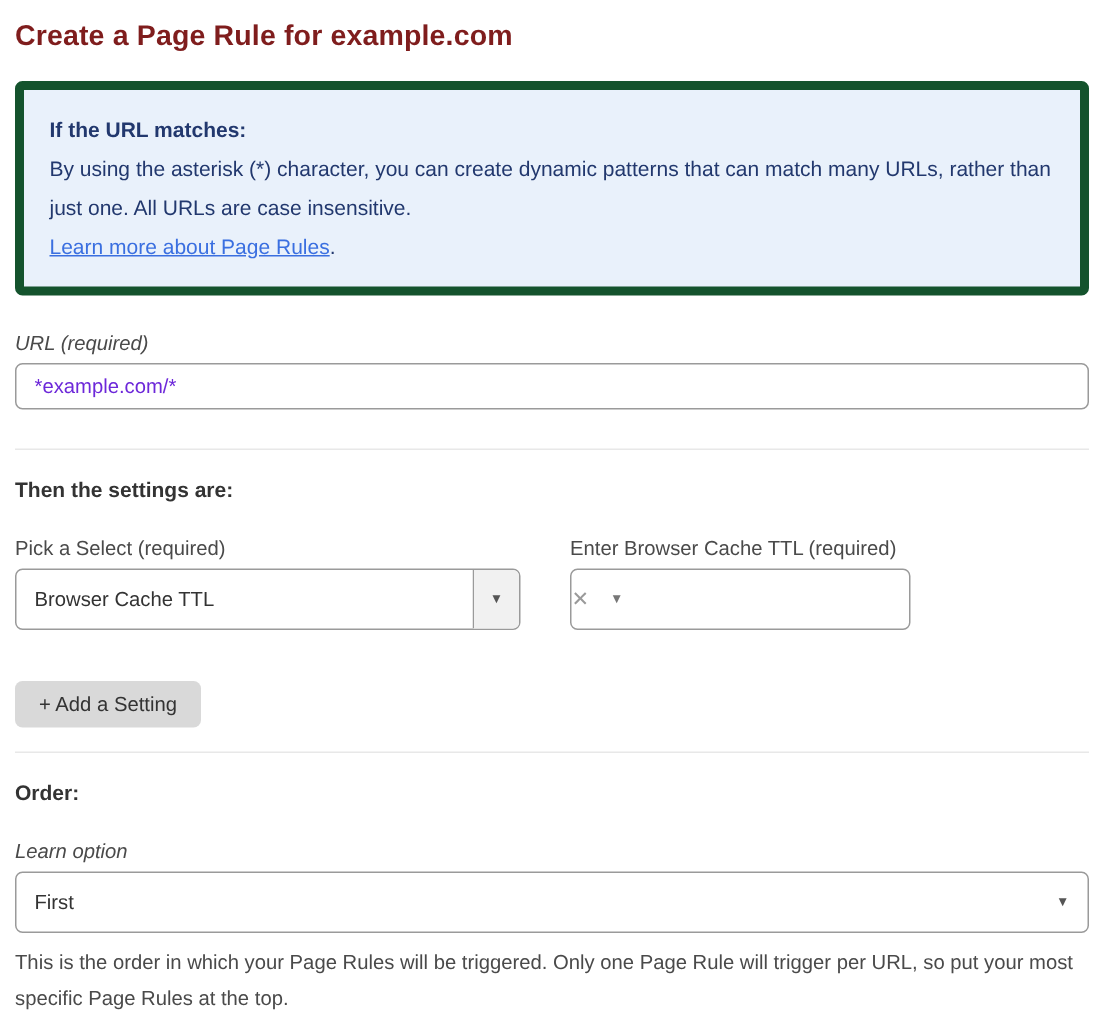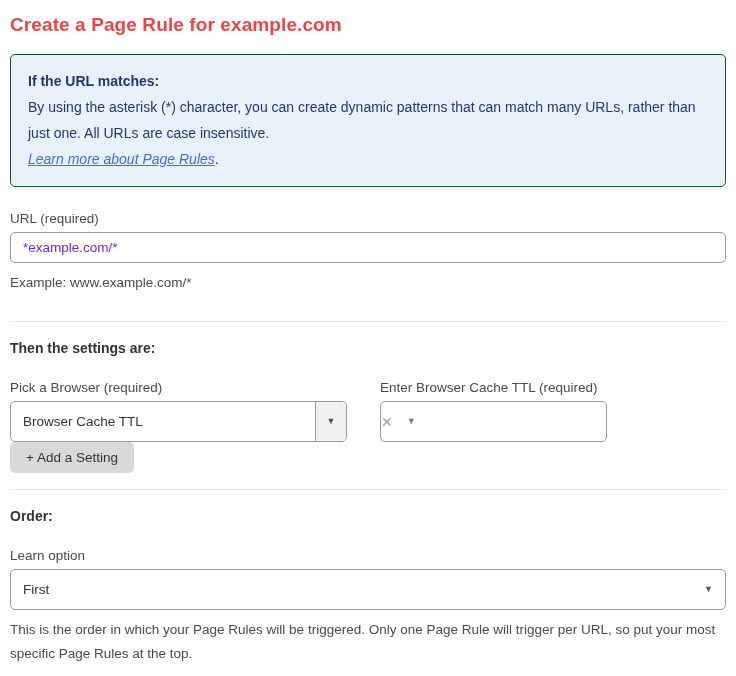--- a/index.html
+++ b/index.html
@@ -6,43 +6,43 @@
   html, body { background: #ffffff; }
   body {
     width: 736px; height: 676px;
     font-family: "Liberation Sans", "DejaVu Sans", sans-serif;
     color: #333;
     position: relative;
   }
   .container { padding: 10px 10px 0 10px; width: 736px; }
 
   .page-title {
-    font-size: 19px; font-weight: bold; color: #ef4444;
+    font-size: 19px; font-weight: bold; color: #7f1d1d;
     margin-top: 4px; letter-spacing: 0.1px;
   }
 
   .info-box {
     margin-top: 18px;
     background: #E9F1FB;
-    border: 1px solid #14532d;
+    border: 6px solid #14532d;
     border-radius: 5px;
     padding: 13px 17px 14px 17px;
     color: #22386E;
     font-size: 14px;
     line-height: 26px;
   }
   .info-box .info-heading { font-weight: bold; }
   .info-box a.info-link {
-    color: #3A6FE0; text-decoration: underline; cursor: pointer; font-style: italic;
+    color: #3A6FE0; text-decoration: underline; cursor: pointer;
   }
 
   .field-label {
     font-size: 13.5px; color: #4a4a4a; margin-bottom: 6px; display: block;
   }
-  .url-label { margin-top: 24px; }
+  .url-label { margin-top: 24px; font-style: italic; }
 
   .text-input {
     width: 100%; height: 31px;
     border: 1px solid #9a9a9a; border-radius: 5px;
     font-family: "Liberation Sans", "DejaVu Sans", sans-serif;
     font-size: 13.5px; color: #6d28d9;
     padding: 0 12px; background: #fff; outline: none;
   }
   .helper-text {
     font-size: 13.5px; color: #4a4a4a; margin-top: 8px; line-height: 24px;
@@ -82,47 +82,46 @@
   .select-plain-caret { margin-right: 12px; }
 
   .btn {
     display: inline-block; height: 31px; line-height: 31px;
     border: none; border-radius: 5px;
     font-family: "Liberation Sans", "DejaVu Sans", sans-serif;
     font-size: 13.5px; cursor: pointer; padding: 0 16px;
     vertical-align: top;
   }
   .btn-gray { background: #D9D9D9; color: #333; }
-  .add-setting-btn { }
+  .add-setting-btn { margin-top: 34px; }
 </style>
 </head>
 <body>
 
 <div class="container">
 
   <h1 class="page-title">Create a Page Rule for example.com</h1>
 
   <div class="info-box">
     <div class="info-heading">If the URL matches:</div>
     <div><span>By using the asterisk (*) character, you can create dynamic patterns that can match many URLs, rather than just one. All URLs are case insensitive.</span><br>
       <a class="info-link">Learn more about Page Rules</a><span>.</span>
     </div>
   </div>
 
   <label class="field-label url-label">URL (required)</label>
   <input class="text-input" type="text" value="*example.com/*" style="">
-  <div class="helper-text">Example: www.example.com/*</div>
 
   <hr class="divider divider-1">
 
   <h2 class="section-heading">Then the settings are:</h2>
 
   <div class="settings-row">
     <div class="settings-col-left">
-      <label class="field-label">Pick a Browser (required)</label>
+      <label class="field-label">Pick a Select (required)</label>
       <div class="select-box">
         <span class="select-value">Browser Cache TTL</span>
         <span class="select-arrow-segment">
           <span class="caret">▼</span>
         </span>
       </div>
     </div>
     <div class="settings-col-right">
       <label class="field-label">Enter Browser Cache TTL (required)</label>
       <div class="select-box">

